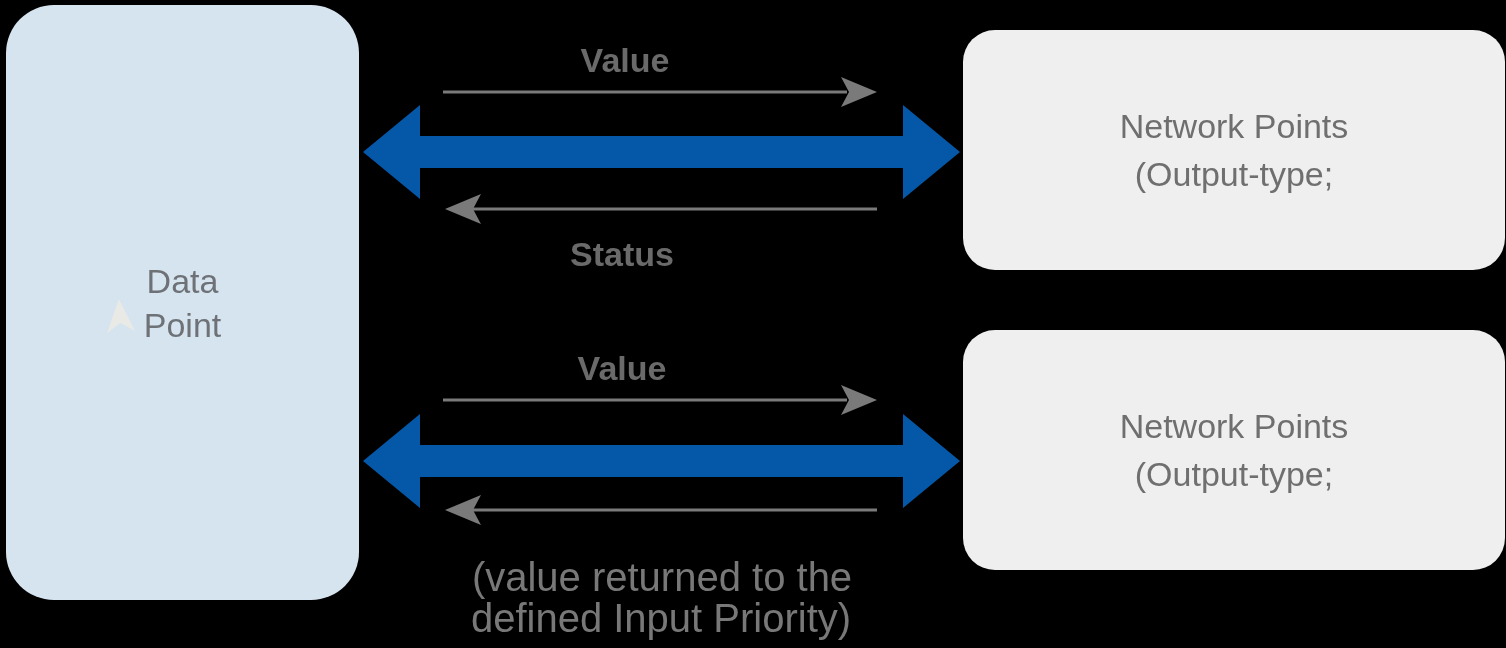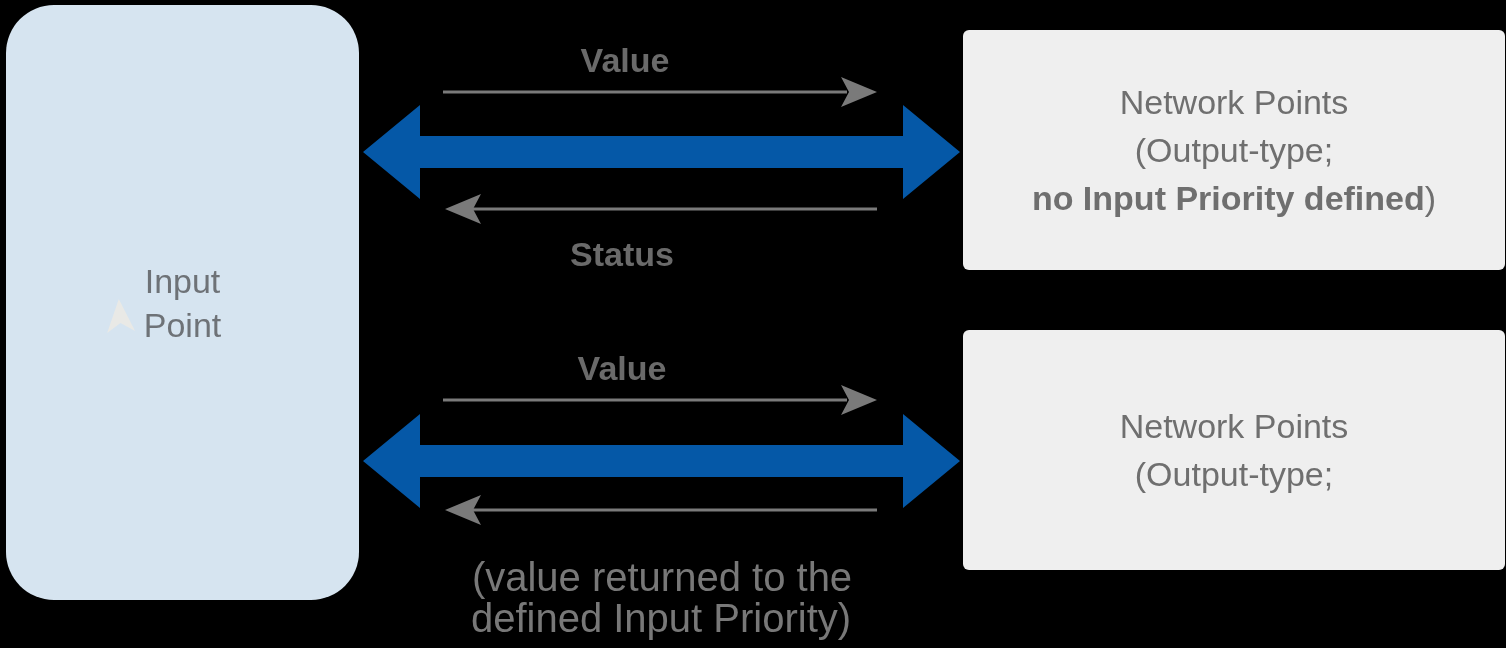--- a/index.html
+++ b/index.html
@@ -21,21 +21,21 @@
   }
   .dp-box{
     position:absolute;left:6px;top:5px;width:353px;height:595px;
     background:var(--data-point-box-bg);border-radius:48px;
     display:flex;flex-direction:column;align-items:center;justify-content:center;
     text-align:center;color:var(--data-point-text-gray);
     font-size:34px;line-height:44px;
   }
   .net-box{
     position:absolute;left:963px;width:542px;height:240px;
-    background:var(--network-box-bg);border-radius:6px;
+    background:var(--network-box-bg);border-radius:32px;
     display:flex;flex-direction:column;align-items:center;justify-content:center;
     text-align:center;color:var(--box-text-gray);
     font-size:34px;line-height:48px;
   }
   .net-box.top{top:30px;}
   .net-box.bottom{top:330px;}
   .bold{font-weight:bold;}
   .label{
     position:absolute;transform:translateX(-50%);white-space:nowrap;
     font-size:34px;font-weight:bold;color:var(--label-gray);line-height:36px;text-align:center;
@@ -62,21 +62,21 @@
   .pos-note-1{left:662px;top:559px;}
   .pos-note-2{left:661px;top:600px;}
   .pos-cursor{left:105px;top:299px;transform:rotate(-4deg);}
 </style>
 </head>
 <body>
 
 <div class="canvas">
 
   <div class="dp-box">
-    <div>Input</div>
+    <div>Data</div>
     <div>Point</div>
   </div>
 
   <svg class="cursor-svg pos-cursor" width="30" height="34" viewBox="0 0 30 34">
     <polygon points="15,0 29,33 15,24 1,33"></polygon>
   </svg>
 
   <div class="label pos-value-top">Value</div>
 
   <svg class="thin-arrow pos-thin-right-top" width="434" height="36" viewBox="0 0 434 36">
@@ -91,21 +91,20 @@
   <svg class="thin-arrow pos-thin-left-top" width="432" height="36" viewBox="0 0 432 36">
     <line x1="432" y1="18" x2="28" y2="18"></line>
     <polygon points="36,3 0,18 36,33 28,18"></polygon>
   </svg>
 
   <div class="label pos-status-top">Status</div>
 
   <div class="net-box top">
     <div>Network Points</div>
     <div>(Output-type;</div>
-    <div><span class="bold">no Input Priority defined</span><span>)</span></div>
   </div>
 
   <div class="label pos-value-bottom">Value</div>
 
   <svg class="thin-arrow pos-thin-right-bottom" width="434" height="36" viewBox="0 0 434 36">
     <line x1="0" y1="18" x2="404" y2="18"></line>
     <polygon points="398,3 434,18 398,33 406,18"></polygon>
   </svg>
 
   <svg class="blue-arrow pos-blue-bottom" width="597" height="94" viewBox="0 0 597 94">

